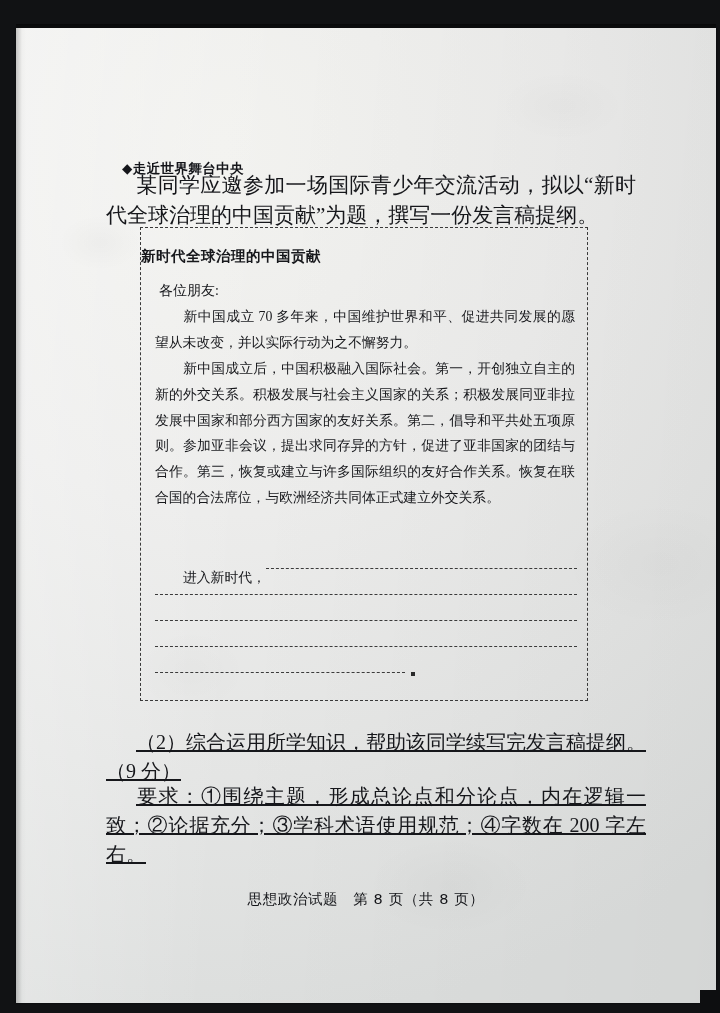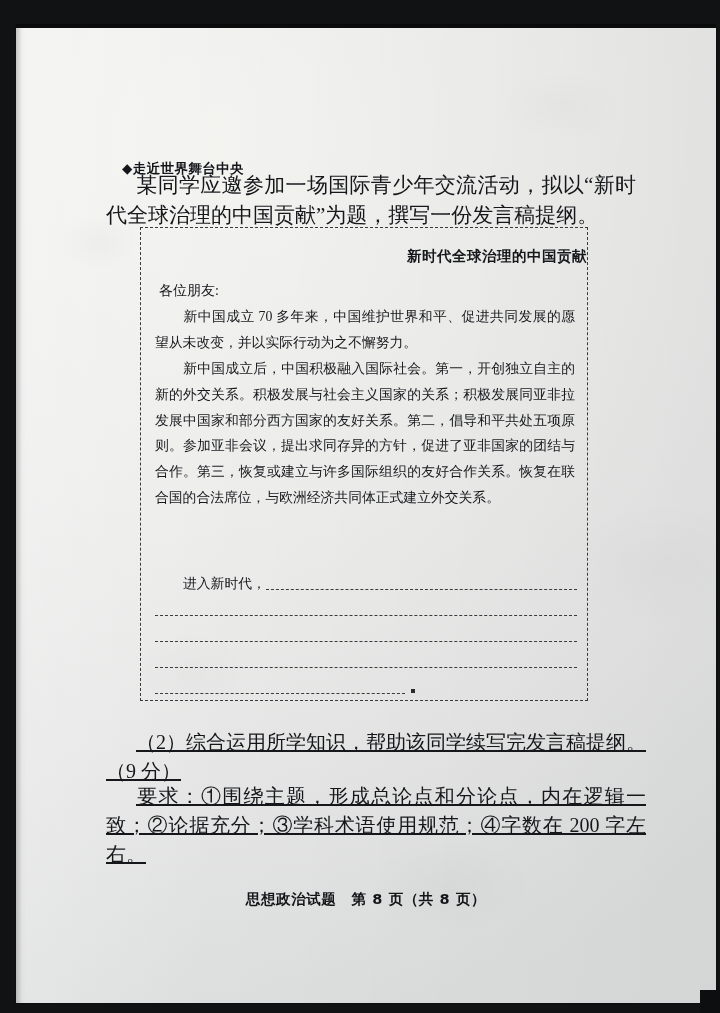--- a/index.html
+++ b/index.html
@@ -103,21 +103,21 @@
     top: 199px;
     width: 448px;
     height: 474px;
     border: 1.4px dashed #3a3a3a;
     box-sizing: border-box;
   }
   #excerpt-title {
     position: absolute;
     left: 0; right: 0;
     top: 19px;
-    text-align: right;
+    text-align: left;
     font-size: 14.5px;
     font-weight: bold;
     letter-spacing: .5px;
     color: #17181c;
   }
   #salutation {
     position: absolute;
     left: 18px;
     top: 54px;
     font-size: 14px;
@@ -142,21 +142,21 @@
   
   #blanks {
     position: absolute;
     left: 14px;
     top: 340px;
     width: 422px;
   }
   .blank-row {
     height: 26px;
     display: flex;
-    align-items: flex-end;
+    align-items: flex-start;
   }
   .blank-lead {
     font-size: 13.8px;
     line-height: 20px;
     white-space: nowrap;
     color: #17181c;
     padding-left: 28px;
   }
   .rule {
     flex: 1 1 auto;
@@ -186,21 +186,21 @@
   #q-req  { top: 729px; margin-top: 25px; }
   .qline .indent { display: inline-block; width: 30px; }
 
   #footer {
     position: absolute;
     left: 0; right: 0;
     top: 862px;
     text-align: center;
     font-family: "DejaVu Sans", sans-serif;
     font-size: 14.5px;
-    font-weight: bold;
+    font-weight: normal;
     letter-spacing: .6px;
     color: #141519;
   }
 </style>
 </head>
 <body>
 
 <div id="scan">
 
   <div id="edge-top"></div>

